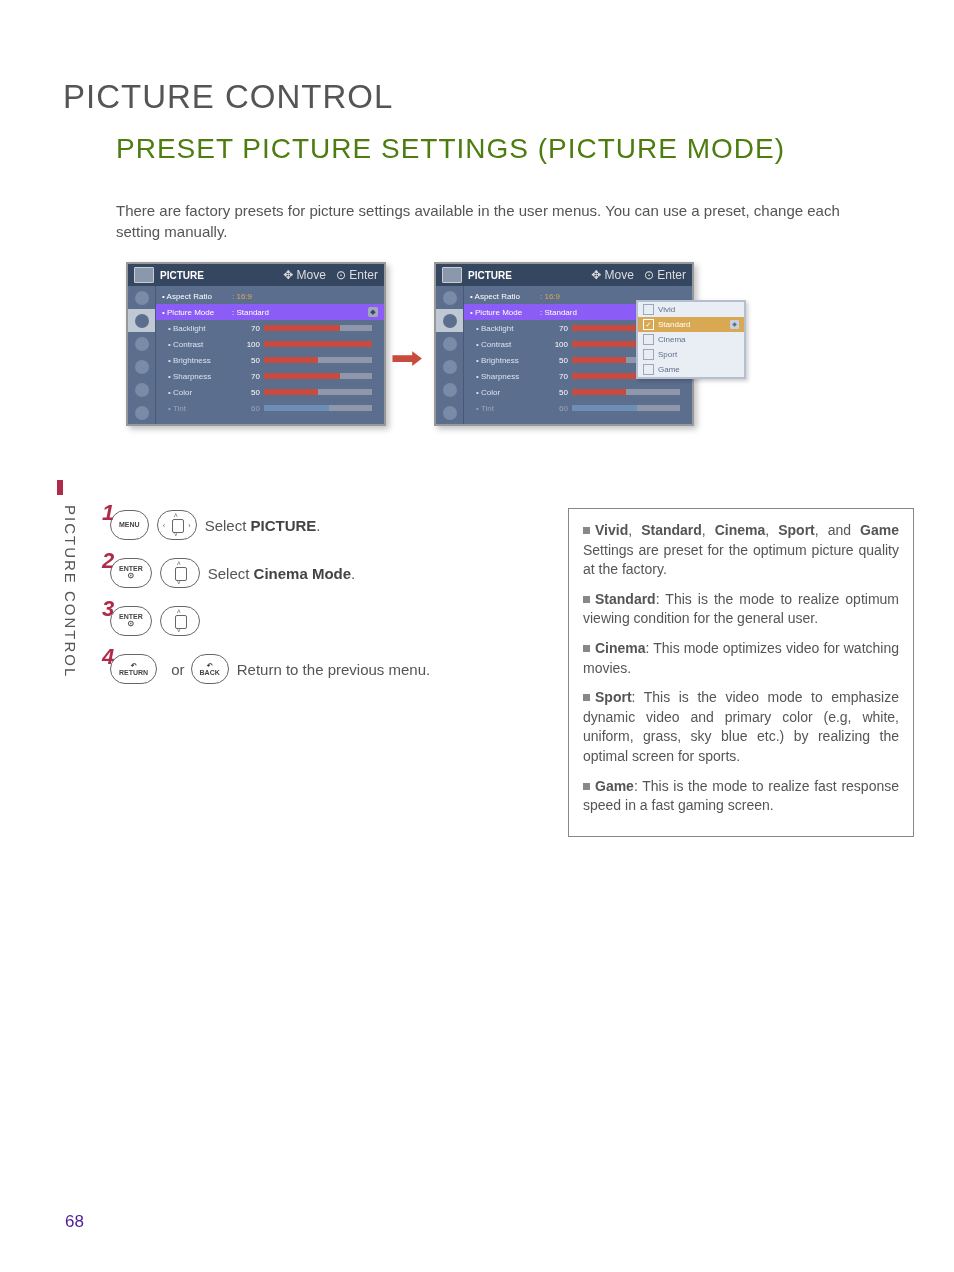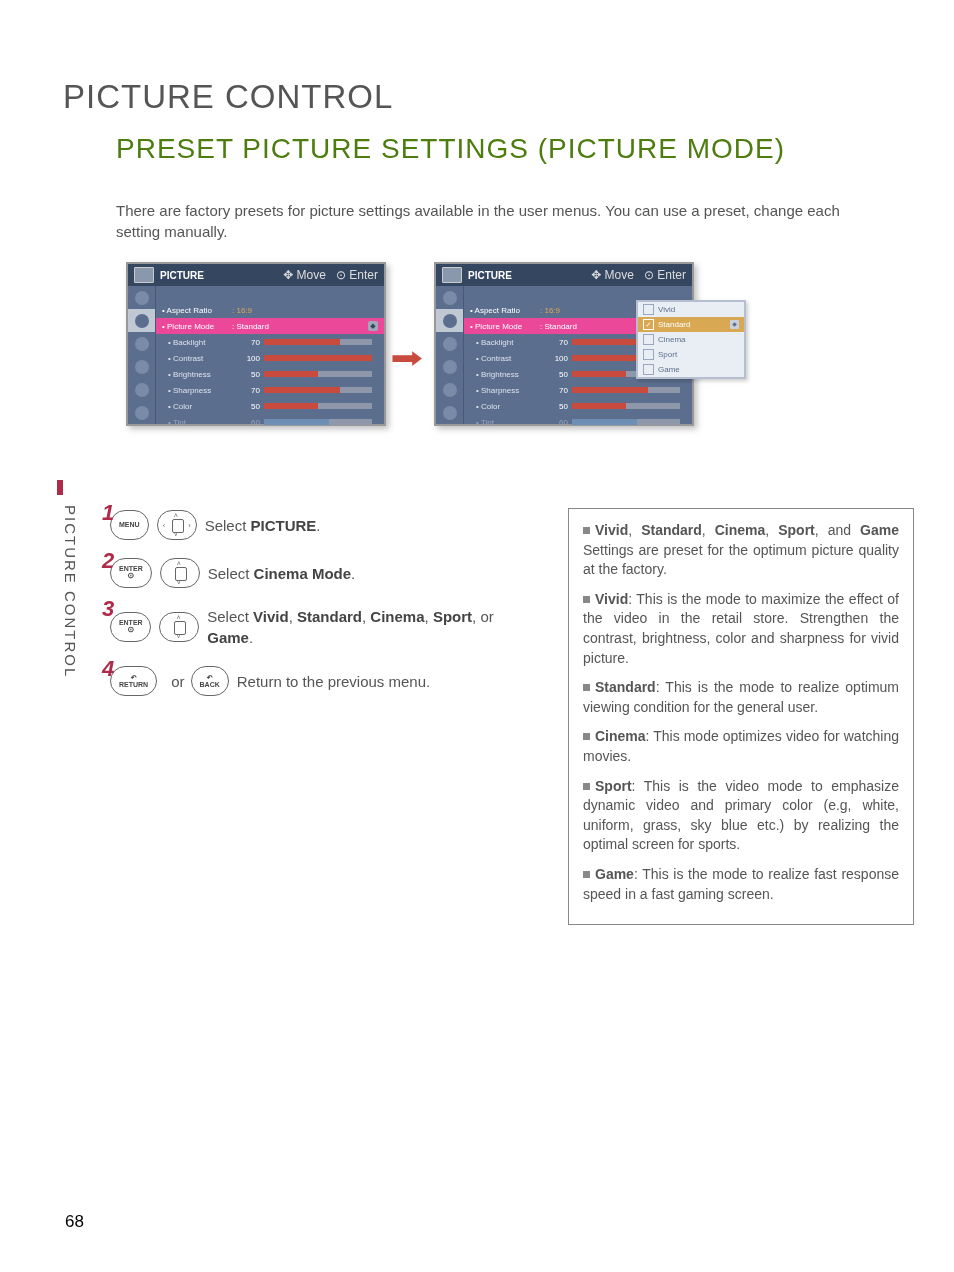--- a/index.html
+++ b/index.html
@@ -56,21 +56,21 @@
     top: 480px;
     width: 6px;
     height: 15px;
     background: #b02a4a;
   }
   .page-num {
     position: absolute;
     left: 65px;
     bottom: 40px;
     font-size: 17px;
-    color: #000000;
+    color: #4c1d95;
   }
 
   
   .osd-box {
     position: absolute;
     width: 256px;
     height: 160px;
     background: #5c6e8e;
     border: 2px solid #999;
     box-shadow: 3px 3px 6px rgba(0,0,0,0.25);
@@ -125,21 +125,21 @@
   .osd-nav-icon {
     width: 14px;
     height: 14px;
     border-radius: 50%;
     background: #7a8ba8;
     display: inline-block;
   }
   .osd-nav-item.selected .osd-nav-icon { background: #5c6e8e; }
   .osd-content {
     flex: 1;
-    padding: 16px 0;
+    padding: 2px 0;
     position: relative;
   }
   .osd-row {
     display: flex;
     align-items: center;
     height: 16px;
     padding: 0 6px;
   }
   .osd-row-label {
     width: 70px;
@@ -165,21 +165,21 @@
     background: #8e98aa;
     position: relative;
     margin-right: 6px;
   }
   .osd-row-bar-fill {
     position: absolute;
     left: 0; top: 0; bottom: 0;
     background: #c94b3e;
   }
   .osd-row.highlight {
-    background: #ec4899;
+    background: #8b5cf6;
   }
   .osd-row.highlight .osd-row-label,
   .osd-row.highlight .osd-row-val { color: #fff; }
   .osd-row.dim .osd-row-label,
   .osd-row.dim .osd-row-num { color: #98a4bb; }
   .osd-row.dim .osd-row-bar-fill { background: #6e8fb5; }
   .osd-spinner {
     width: 10px;
     height: 10px;
     background: #9fa9ba;
@@ -598,35 +598,33 @@
       <span class="step-btn">
         <span class="step-btn-label">ENTER<br><span class="step-btn-dot">⊙</span></span>
       </span>
       <span class="step-btn">
         <span class="nav-pad">
           <span class="c"></span>
           <span class="u">˄</span>
           <span class="d">˅</span>
         </span>
       </span>
-      <span class="step-text">Select <b>Vivid</b>,  <b>Standard</b>, <b>Cinema</b>, <b>Sport</b>, or <b>Game</b>.</span>
     </div>
     <div class="step">
       <span class="step-num">4</span>
       <span class="step-btn">
         <span class="step-btn-label">↶<br>RETURN</span>
       </span>
       <span class="or-text">or</span>
       <span class="step-btn">
         <span class="step-btn-label">↶<br>BACK</span>
       </span>
       <span class="step-text">Return to the previous menu.</span>
     </div>
   </div>
 
 <div class="desc-box">
   <p><span class="sq"></span><b>Vivid</b><span>, </span><b>Standard</b><span>, </span><b>Cinema</b><span>, </span><b>Sport</b><span>, and </span><b>Game</b><span> Settings are preset for the optimum picture quality at the factory.</span></p>
-  <p><span class="sq"></span><b>Vivid</b><span>: This is the mode to maximize the effect of the video in the retail store. Strengthen the contrast, brightness, color and sharpness for vivid picture.</span></p>
   <p><span class="sq"></span><b>Standard</b><span>: This is the mode to realize optimum viewing condition for the general user.</span></p>
   <p><span class="sq"></span><b>Cinema</b><span>: This mode optimizes video for watching movies.</span></p>
   <p><span class="sq"></span><b>Sport</b><span>: This is the video mode to emphasize dynamic video and primary color (e.g, white, uniform, grass, sky blue etc.) by realizing the optimal screen for sports.</span></p>
   <p><span class="sq"></span><b>Game</b><span>: This is the mode to realize fast response speed in a fast gaming screen.</span></p>
 </div>
 
 </body></html>

